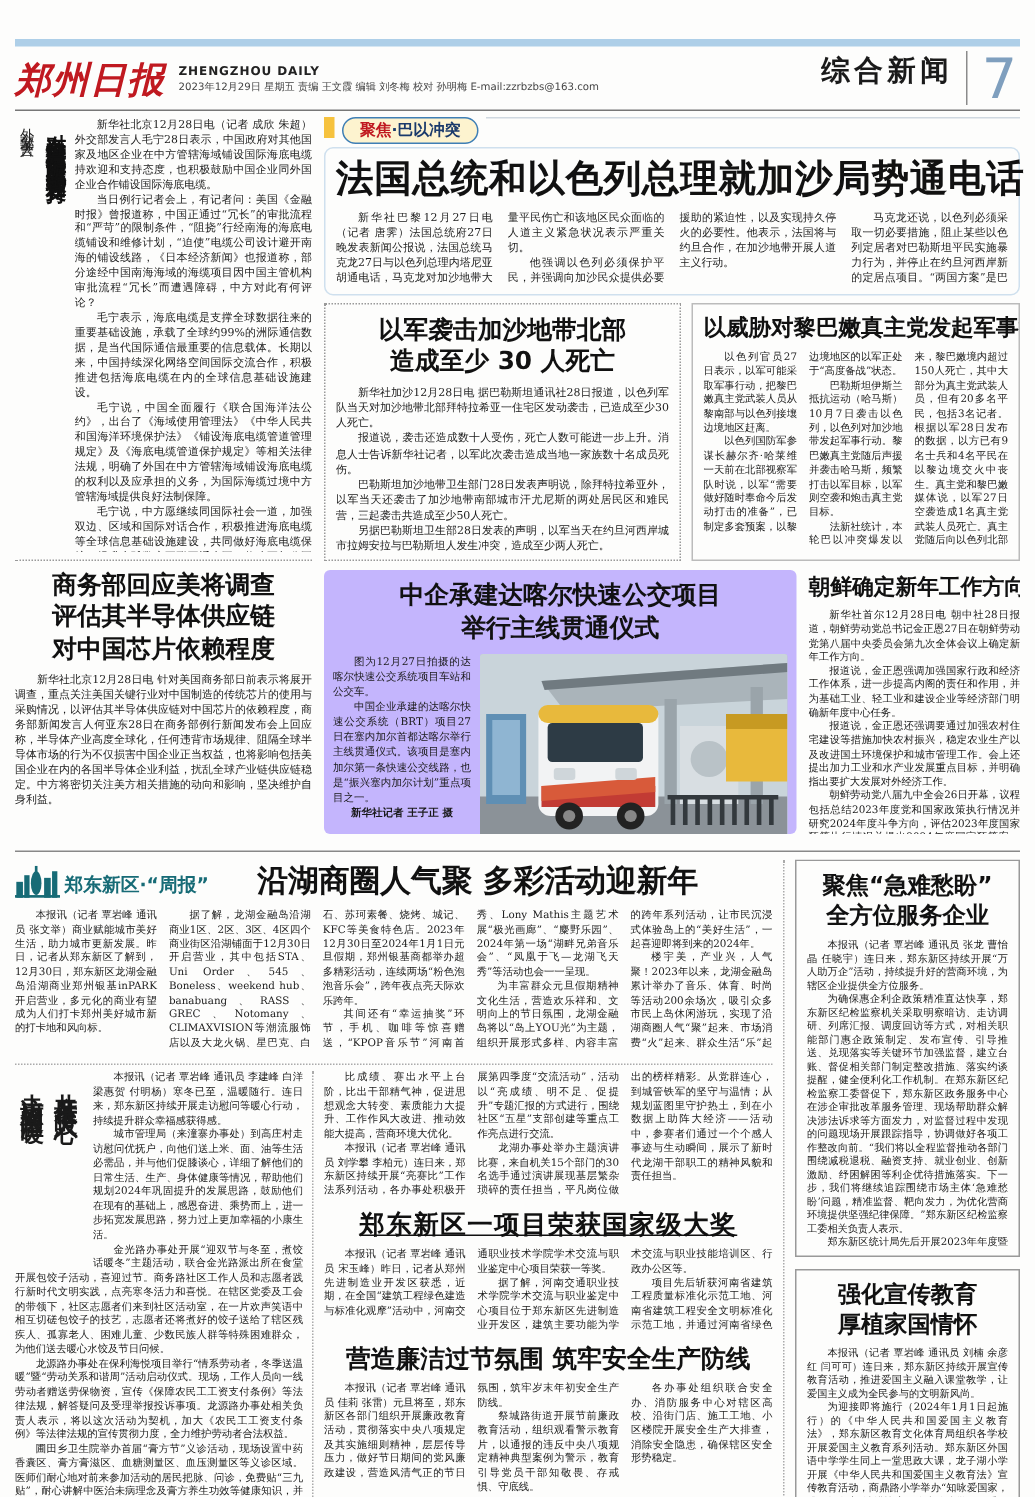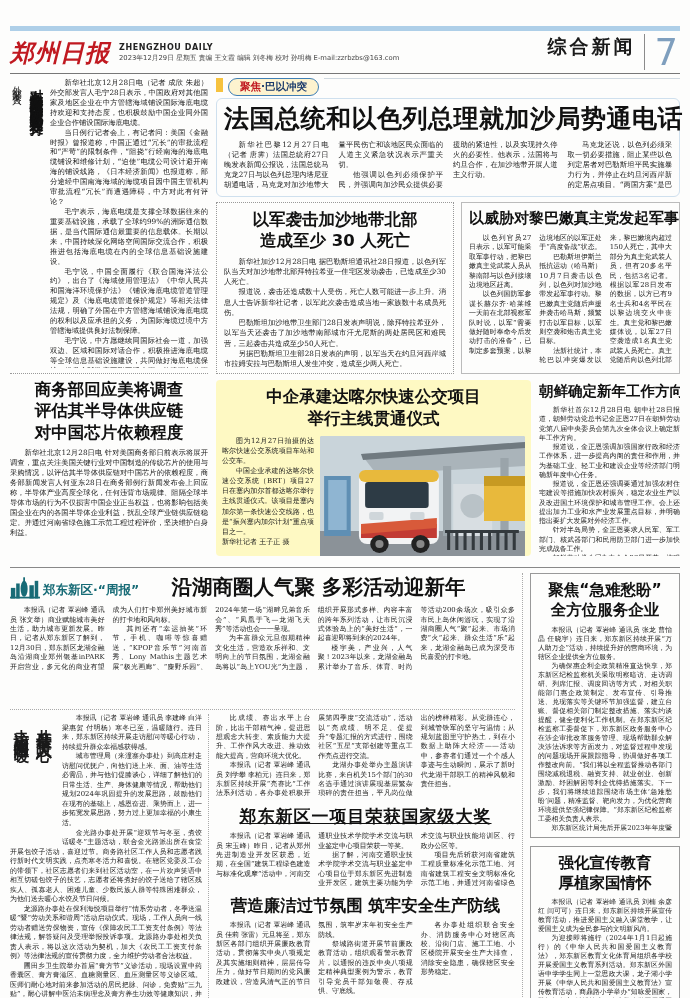--- a/index.html
+++ b/index.html
@@ -13,21 +13,21 @@
   .mast-meta{margin-left:9px;font-family:"DejaVu Sans",sans-serif;}
   .logo-en{font-size:8px;font-weight:bold;letter-spacing:.6px;color:#222;}
   .dateline{font-size:6.8px;color:#444;margin-top:1px;text-align:center;}
   .mast-right{display:flex;align-items:flex-start;gap:9px;}
   .section-title{font-size:19px;font-weight:bold;letter-spacing:3px;font-family:"DejaVu Sans",sans-serif;}
   .vert-rule{width:1px;height:36px;background:#8b8b8b;}
   .page-num{font-size:37px;line-height:1;color:#7f9fbe;font-family:"DejaVu Sans",sans-serif;}
   .mast-rule{height:1px;background:#777;margin:1px 10px 0;}
   
   p{margin:0;text-indent:2em;text-align:justify;}
-  .credit{text-align:left;font-weight:normal;text-indent:0;}
+  .credit{text-align:center;font-weight:bold;text-indent:0;}
   h1,h2{font-family:"DejaVu Sans",sans-serif;color:#111;}
   .dotted-h{border-top:1px dotted #999;margin:5px 0;}
   
   .content{display:flex;gap:8px;padding:4px 10px 0;}
   .col-left{width:198px;flex:none;}
   .col-main{flex:1;min-width:0;}
   .art-cable{display:flex;gap:5px;height:290px;overflow:hidden;}
   .v-label{writing-mode:vertical-rl;font-size:9.5px;letter-spacing:2px;color:#222;font-family:"DejaVu Sans",sans-serif;}
   .v-head{writing-mode:vertical-rl;font-size:13.5px;font-weight:bold;margin:0;letter-spacing:1.5px;line-height:1.25;}
   .cable-body{flex:1;font-size:7.3px;line-height:1.36;overflow:hidden;}
@@ -47,21 +47,21 @@
   .boxes{display:flex;gap:7px;margin-top:5px;height:172px;}
   .box{padding:4px 7px;overflow:hidden;}
   .box-gaza{width:222px;flex:none;border:1px dotted #999;}
   .box-gaza h2{font-size:16.5px;text-align:center;margin:2px 0 5px;line-height:1.3;}
   .gaza-body{font-size:7.3px;line-height:1.4;height:116px;overflow:hidden;}
   .box-hez{flex:1;border:1px solid #bbb;}
   .box-hez h2{font-size:15px;text-align:center;margin:2px 0 6px;white-space:nowrap;}
   .hez-body{column-count:3;column-gap:8px;font-size:6.9px;line-height:1.36;height:134px;overflow:hidden;}
   
   .row2{display:flex;gap:8px;margin-top:6px;height:176px;}
-  .dakar{width:303px;flex:none;background:#fef9c3;border-radius:4px;padding:6px;overflow:hidden;}
+  .dakar{width:303px;flex:none;background:#c4b5fd;border-radius:4px;padding:6px;overflow:hidden;}
   .dakar h2{font-size:16.5px;text-align:center;margin:0 0 5px;line-height:1.35;}
   .dakar-flex{display:flex;gap:6px;}
   .dakar-caption{width:92px;flex:none;font-size:7px;line-height:1.45;}
   .photo{flex:1;height:128px;border-radius:2px;overflow:hidden;background:#b9c6cf;}
   .photo svg{display:block;width:100%;height:100%;}
   .dprk{flex:1;overflow:hidden;}
   .dprk h2{font-size:14.5px;text-align:center;margin:2px 0 5px;white-space:nowrap;}
   .dprk-body{font-size:6.9px;line-height:1.34;height:150px;overflow:hidden;}
   .section-rule{height:1px;background:#888;margin:7px 10px 5px;}
   
@@ -132,21 +132,21 @@
         </div>
       </article>
       <div class="dotted-h"></div>
       <article class="moc">
         <h2>
           <div>商务部回应美将调查</div>
           <div>评估其半导体供应链</div>
           <div>对中国芯片依赖程度</div>
         </h2>
         <div class="moc-body">
-          <p>新华社北京12月28日电 针对美国商务部日前表示将展开调查，重点关注美国关键行业对中国制造的传统芯片的使用与采购情况，以评估其半导体供应链对中国芯片的依赖程度，商务部新闻发言人何亚东28日在商务部例行新闻发布会上回应称，半导体产业高度全球化，任何违背市场规律、阻隔全球半导体市场的行为不仅损害中国企业正当权益，也将影响包括美国企业在内的各国半导体企业利益，扰乱全球产业链供应链稳定。并通过河南省绿色施工示范工程过程评价，坚决维护自身利益。</p>
+          <p>新华社北京12月28日电 针对美国商务部日前表示将展开调查，重点关注美国关键行业对中国制造的传统芯片的使用与采购情况，以评估其半导体供应链对中国芯片的依赖程度，商务部新闻发言人何亚东28日在商务部例行新闻发布会上回应称，半导体产业高度全球化，任何违背市场规律、阻隔全球半导体市场的行为不仅损害中国企业正当权益，也将影响包括美国企业在内的各国半导体企业利益，扰乱全球产业链供应链稳定。中方将密切关注美方相关措施的动向和影响，坚决维护自身利益。</p>
         </div>
       </article>
     </div>
 
     <div class="col-main">
       <div class="badge-row">
         <div class="badge-sq"></div>
         <div class="badge">
           <span class="pfx">聚焦</span>
           <span class="rest">·巴以冲突</span>
@@ -243,21 +243,20 @@
               </svg>
             </div>
           </div>
         </article>
         <article class="dprk">
           <h2>朝鲜确定新年工作方向</h2>
           <div class="dprk-body">
             <p>新华社首尔12月28日电 朝中社28日报道，朝鲜劳动党总书记金正恩27日在朝鲜劳动党第八届中央委员会第九次全体会议上确定新年工作方向。</p>
             <p>报道说，金正恩强调加强国家行政和经济工作体系，进一步提高内阁的责任和作用，并为基础工业、轻工业和建设企业等经济部门明确新年度中心任务。</p>
             <p>报道说，金正恩还强调要通过加强农村住宅建设等措施加快农村振兴，稳定农业生产以及改进国土环境保护和城市管理工作。会上还提出加力工业和水产业发展重点目标，并明确指出要扩大发展对外经济工作。</p>
-            <p>针对半岛局势，金正恩要求人民军、军工部门、核武器部门和民用防卫部门进一步加快完成战备工作。</p>
             <p>朝鲜劳动党八届九中全会26日开幕，议程包括总结2023年度党和国家政策执行情况并研究2024年度斗争方向，评估2023年度国家预算执行情况并提出2024年度国家预算案，以及研究加强党的领导职能等。</p>
           </div>
         </article>
       </div>
     </div>
   </main>
 
   <div class="section-rule"></div>
 
   <section class="bottom">
@@ -274,20 +273,21 @@
               <rect x="28" y="6" width="4" height="20"></rect>
               <rect x="0" y="24" width="34" height="2"></rect>
             </g>
           </svg>
           <span class="zd-text">郑东新区·“周报”</span>
         </div>
         <h2 class="lakeside-head">沿湖商圈人气聚 多彩活动迎新年</h2>
       </div>
       <div class="lakeside-body">
         <p>本报讯（记者 覃岩峰 通讯员 张文举）商业赋能城市美好生活，助力城市更新发展。昨日，记者从郑东新区了解到，12月30日，郑东新区龙湖金融岛沿湖商业郑州银基inPARK开启营业，多元化的商业有望成为人们打卡郑州美好城市新的打卡地和风向标。</p>
+        <p>据了解，龙湖金融岛沿湖商业1区、2区、3区、4区四个商业街区沿湖铺面于12月30日开启营业，其中包括STA、Uni Order、545、Boneless、weekend hub、banabuang、RASS、GREC、Notomany、CLIMAXVISION等潮流服饰店以及大龙火锅、星巴克、白石、苏珂素餐、烧烤、城记、KFC等美食特色店。2023年12月30日至2024年1月1日元旦假期，郑州银基商都举办超多精彩活动，连续两场“粉色泡泡音乐会”，跨年夜点亮天际欢乐跨年。</p>
         <p>其间还有“幸运抽奖”环节，手机、咖啡等惊喜赠送，“KPOP音乐节”河南首秀、Lony Mathis主题艺术展“极光画廊”、“麋野乐园”、2024年第一场“湖畔兄弟音乐会”、“凤凰于飞—龙湖飞天秀”等活动也会一一呈现。</p>
         <p>为丰富群众元旦假期精神文化生活，营造欢乐祥和、文明向上的节日氛围，龙湖金融岛将以“岛上YOU光”为主题，组织开展形式多样、内容丰富的跨年系列活动，让市民沉浸式体验岛上的“美好生活”，一起喜迎即将到来的2024年。</p>
         <p>楼宇美，产业兴，人气聚！2023年以来，龙湖金融岛累计举办了音乐、体育、时尚等活动200余场次，吸引众多市民上岛休闲游玩，实现了沿湖商圈人气“聚”起来、市场消费“火”起来、群众生活“乐”起来，龙湖金融岛已成为深受市民喜爱的打卡地。</p>
       </div>
 
       <div class="bottom-grid">
         <article class="holiday">
           <div class="holiday-head">
             <div>共度佳节暖人心</div>
             <div>走访慰问送温暖</div>

